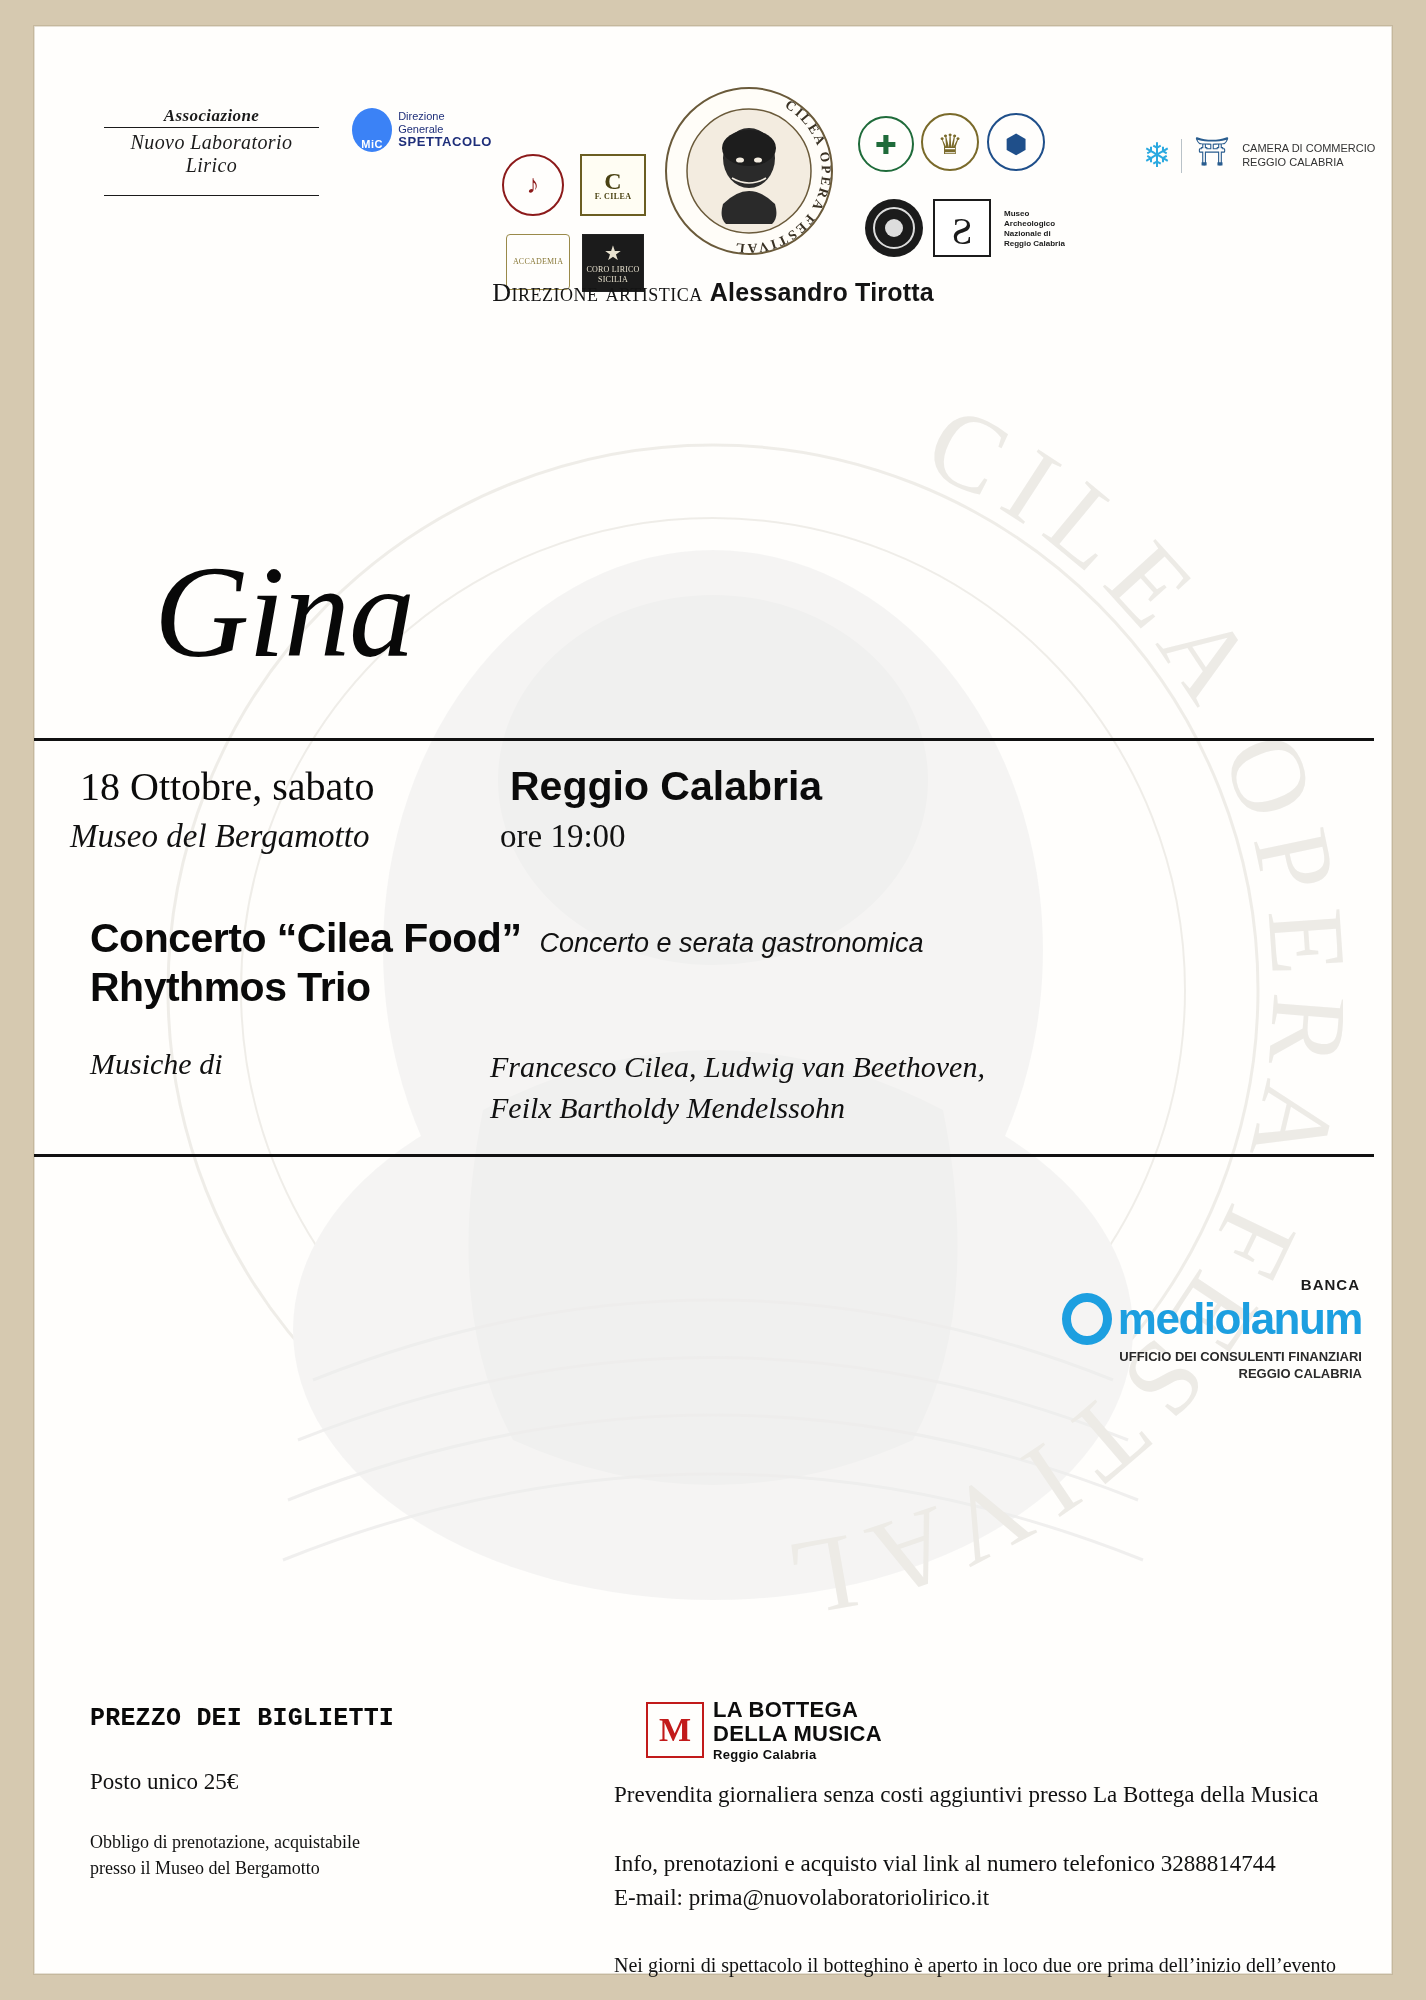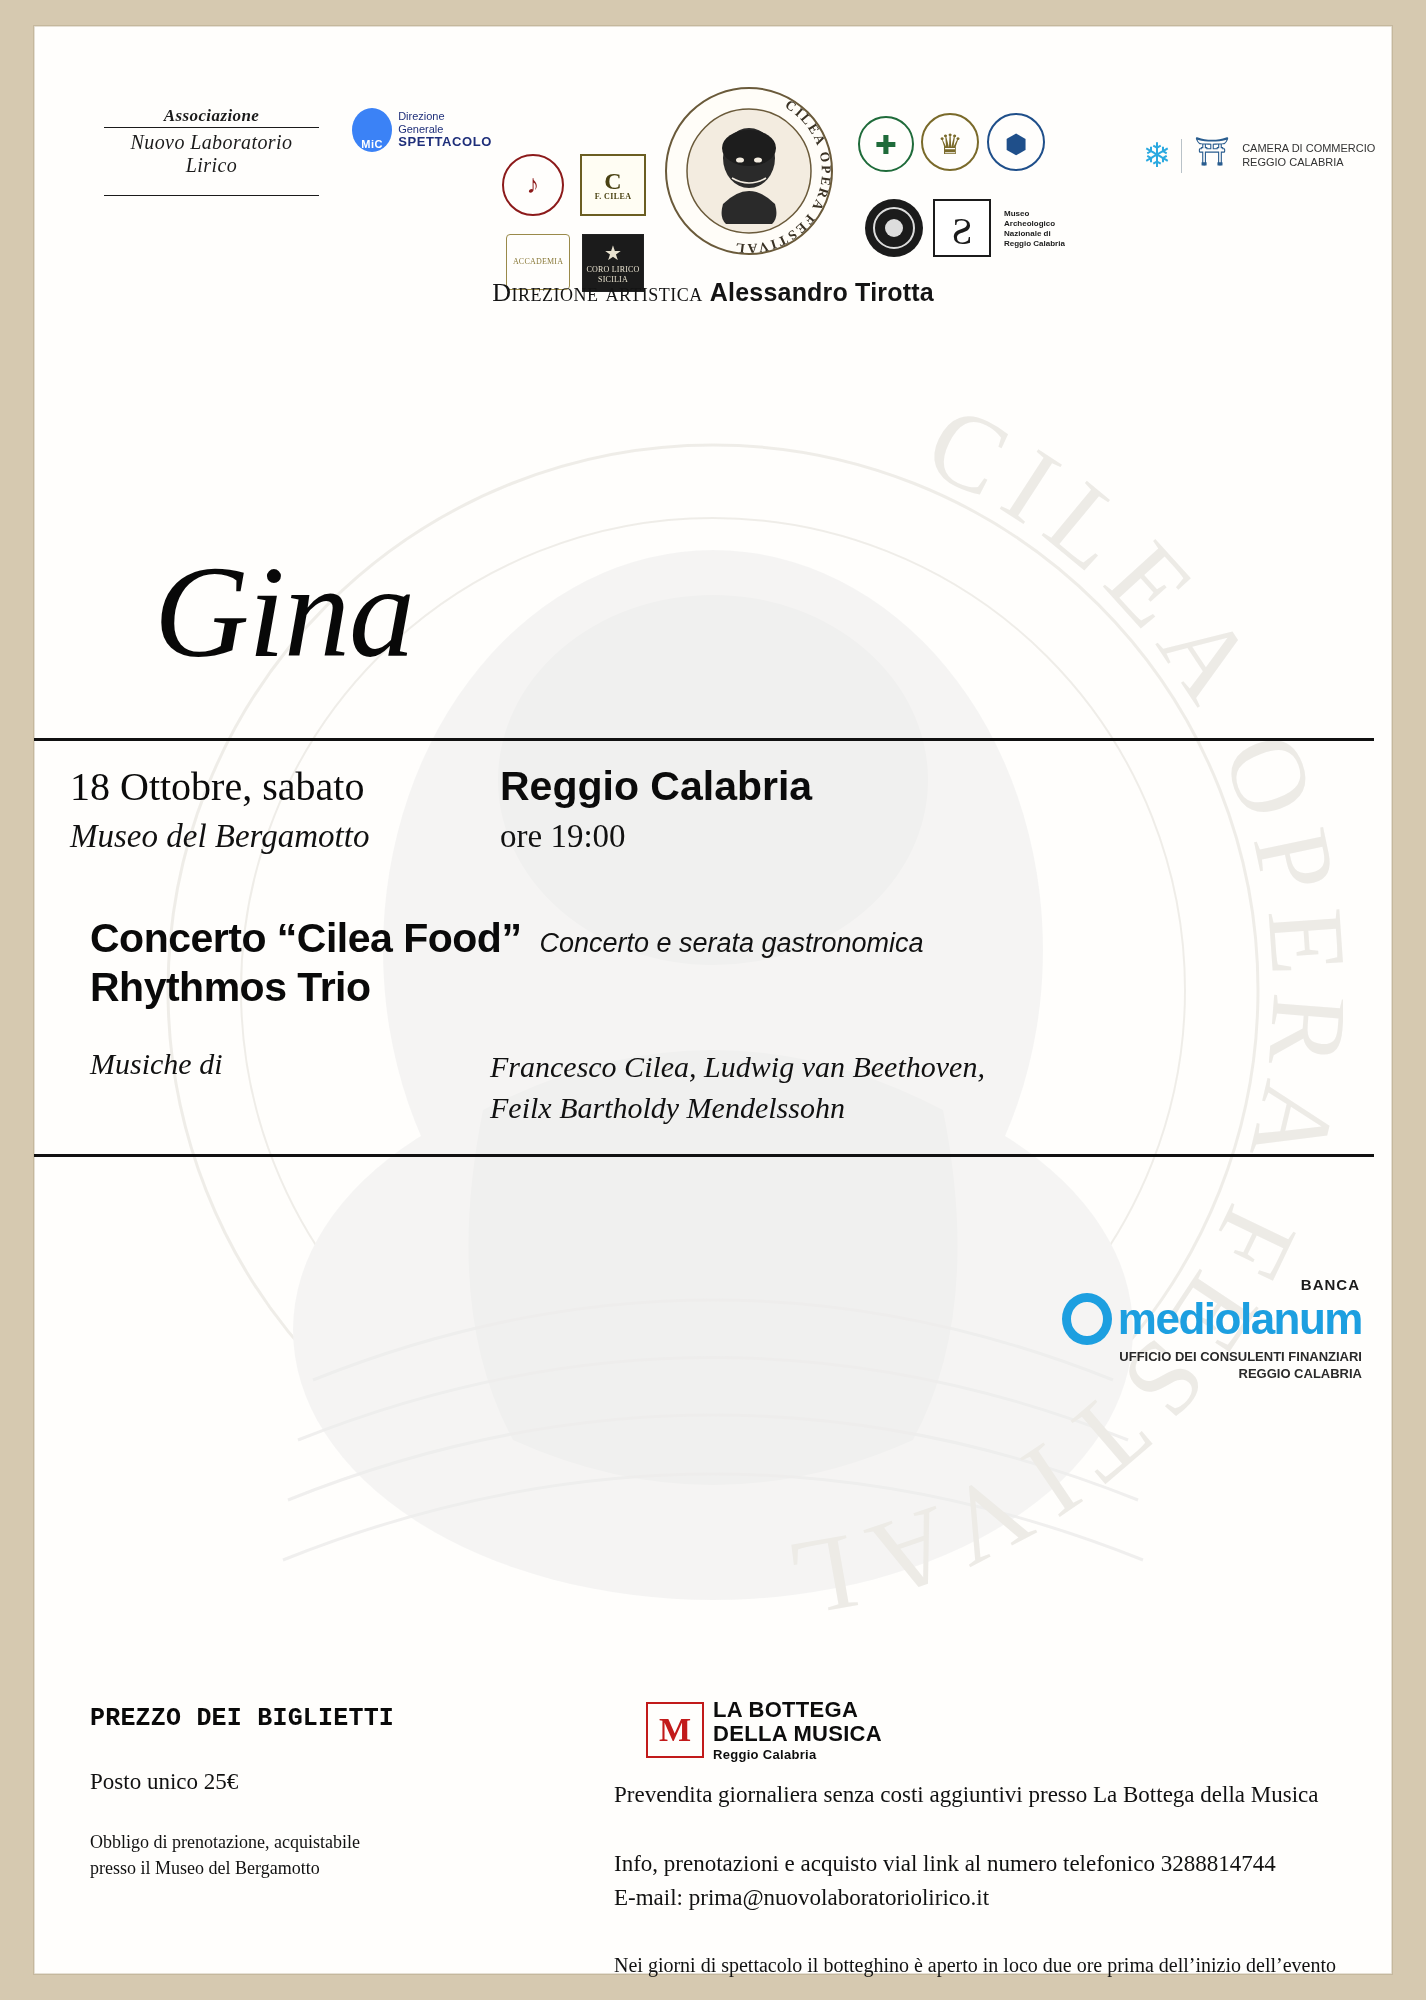--- a/index.html
+++ b/index.html
@@ -254,21 +254,21 @@
     left: 0px;
     right: 18px;
     top: 712px;
     border-top: 3px solid #111;
     border-bottom: 3px solid #111;
     padding: 22px 0 26px 0;
   }
   .row-date {
     display: flex;
     align-items: baseline;
-    padding-left: 36px;
+    padding-left: 46px;
   }
   .row-date .date {
     font-size: 40px;
     color: #0b0b0b;
     width: 430px;
   }
   .row-date .city {
     font-family: "Liberation Sans", sans-serif;
     font-weight: bold;
     font-size: 41px;

